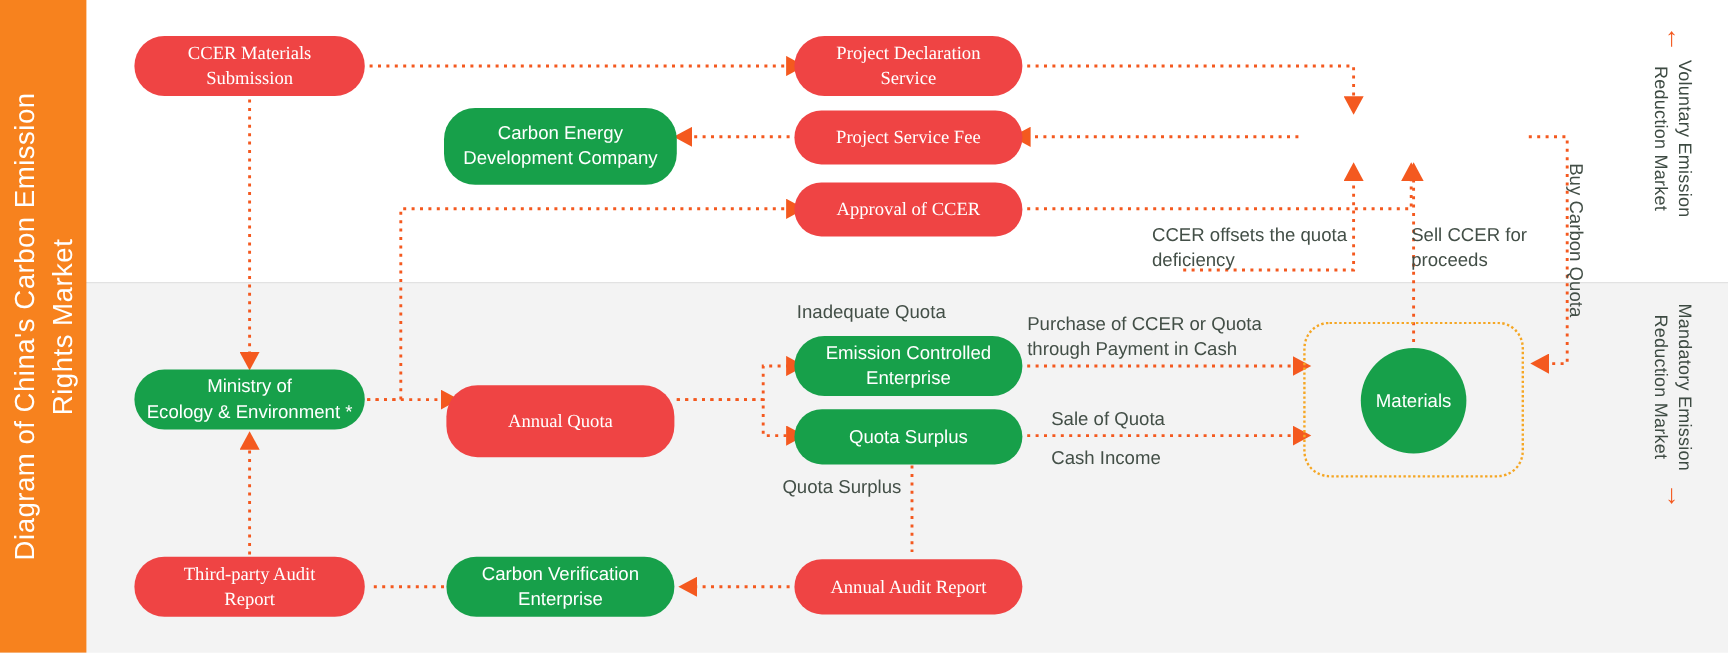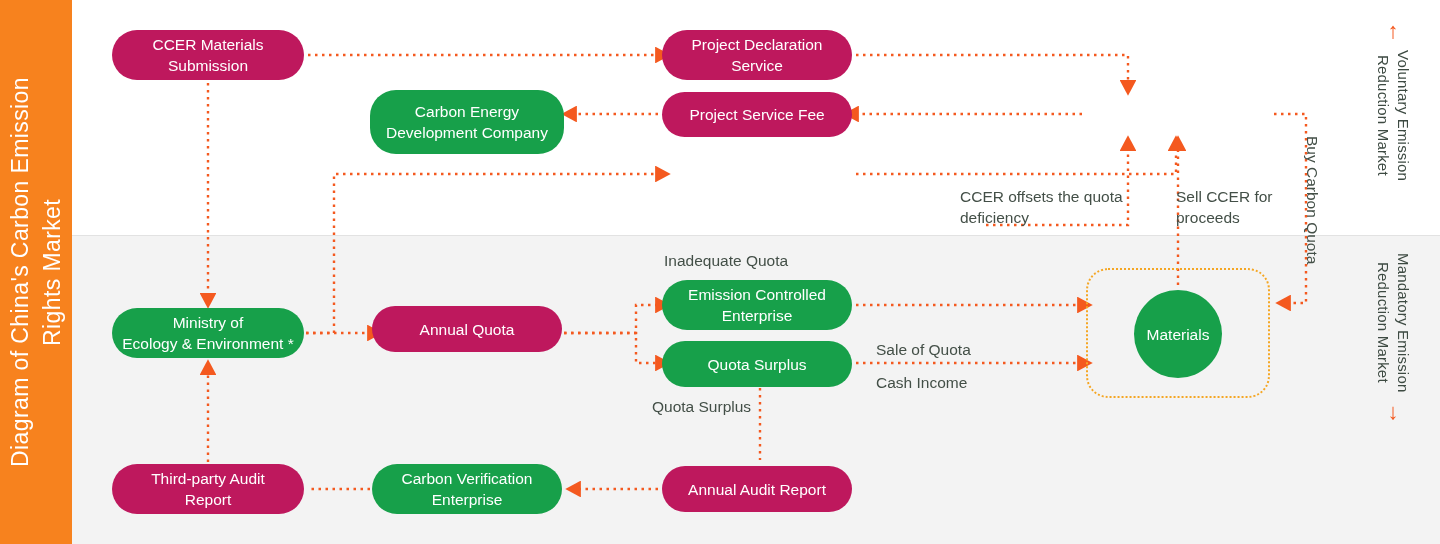--- a/index.html
+++ b/index.html
@@ -45,21 +45,21 @@
     border-radius:26px;
     display:flex;align-items:center;justify-content:center;
     text-align:center;
     color:#ffffff;
     font-size:15.5px;
     line-height:21px;
     padding:0 10px;
     box-sizing:border-box;
     white-space:pre-line;
   }
-  .node.orange{background:#be185d;}
+  .node.orange{background:#ef4444;font-family:Liberation Serif, serif;}
   .node.green{background:#17a04a;}
   .node.circle{border-radius:50%;padding:0;}
 
   
   .dash-box{
     position:absolute;z-index:3;
     border:2px dotted #f5a623;
     border-radius:22px;
     box-sizing:border-box;
     background:transparent;
@@ -155,26 +155,27 @@
 Submission</div>
 
   <div class="node orange" style="left:662px;top:30px;width:190px;height:50px;">Project Declaration
 Service</div>
 
   <div class="node green" style="left:370px;top:90px;width:194px;height:64px;">Carbon Energy
 Development Company</div>
 
   <div class="node orange" style="left:662px;top:92px;width:190px;height:45px;">Project Service Fee</div>
 
+  <div class="node orange" style="left:662px;top:152px;width:190px;height:45px;">Approval of CCER</div>
 
 
   <div class="node green" style="left:112px;top:308px;width:192px;height:50px;text-align:center;">Ministry of
 Ecology &amp; Environment *</div>
 
-  <div class="node orange" style="left:372px;top:306px;width:190px;height:46px;">Annual Quota</div>
+  <div class="node orange" style="left:372px;top:321px;width:190px;height:60px;">Annual Quota</div>
 
   <div class="node green" style="left:662px;top:280px;width:190px;height:50px;">Emission Controlled
 Enterprise</div>
 
   <div class="node green" style="left:662px;top:341px;width:190px;height:46px;">Quota Surplus</div>
 
   <div class="node green circle" style="left:1134px;top:290px;width:88px;height:88px;">Materials</div>
 
   <div class="node orange" style="left:112px;top:464px;width:192px;height:50px;">Third-party Audit
 Report</div>
@@ -189,20 +190,22 @@
 
   <div class="elabel" style="left:1176px;top:186px;width:128px;">Sell CCER for
 proceeds</div>
 
   <div class="elabel" style="left:1302px;top:136px;width:21px;writing-mode:vertical-rl;text-align:left;">Buy Carbon Quota</div>
 
   <div class="elabel" style="left:664px;top:250px;width:210px;">Inadequate Quota</div>
 
   <div class="elabel" style="left:652px;top:396px;width:218px;">Quota Surplus</div>
 
+  <div class="elabel" style="left:856px;top:260px;width:216px;">Purchase of CCER or Quota
+through Payment in Cash</div>
 
   <div class="elabel" style="left:876px;top:339px;width:176px;">Sale of Quota</div>
 
   <div class="elabel" style="left:876px;top:372px;width:176px;">Cash Income</div>
 
   <div class="market-legend" style="left:1366px;top:20px;width:54px;">
     <div class="market-arrow">↑</div>
     <div class="market-text" style="margin-top:8px;">Voluntary Emission
 Reduction Market</div>
   </div>

